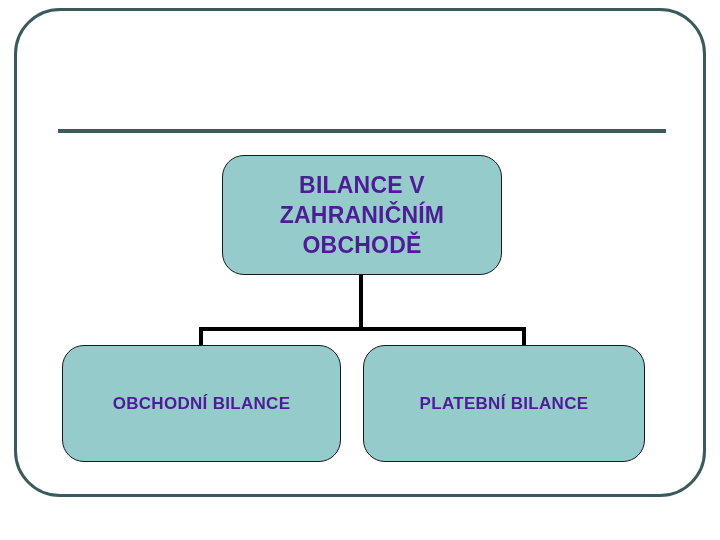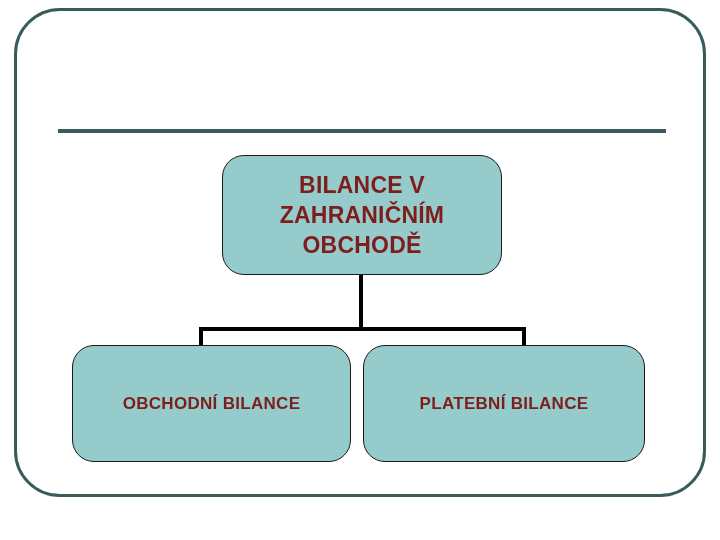--- a/index.html
+++ b/index.html
@@ -60,36 +60,36 @@
   .node {
     position: absolute;
     box-sizing: border-box;
     background: #95CBCB;
     border: 1px solid #1a1a1a;
     border-radius: 22px;
     display: flex;
     align-items: center;
     justify-content: center;
     text-align: center;
-    color: #7f1d1d;
+    color: #4c1d95;
     font-weight: bold;
   }
 
   .node-root {
     left: 222px;
     top: 155px;
     width: 280px;
     height: 120px;
     font-size: 23px;
     line-height: 30px;
     letter-spacing: 0.2px;
   }
 
   .node-child-left {
-    left: 72px;
+    left: 62px;
     top: 345px;
     width: 279px;
     height: 117px;
     font-size: 17px;
     letter-spacing: 0.3px;
   }
 
   .node-child-right {
     left: 363px;
     top: 345px;

